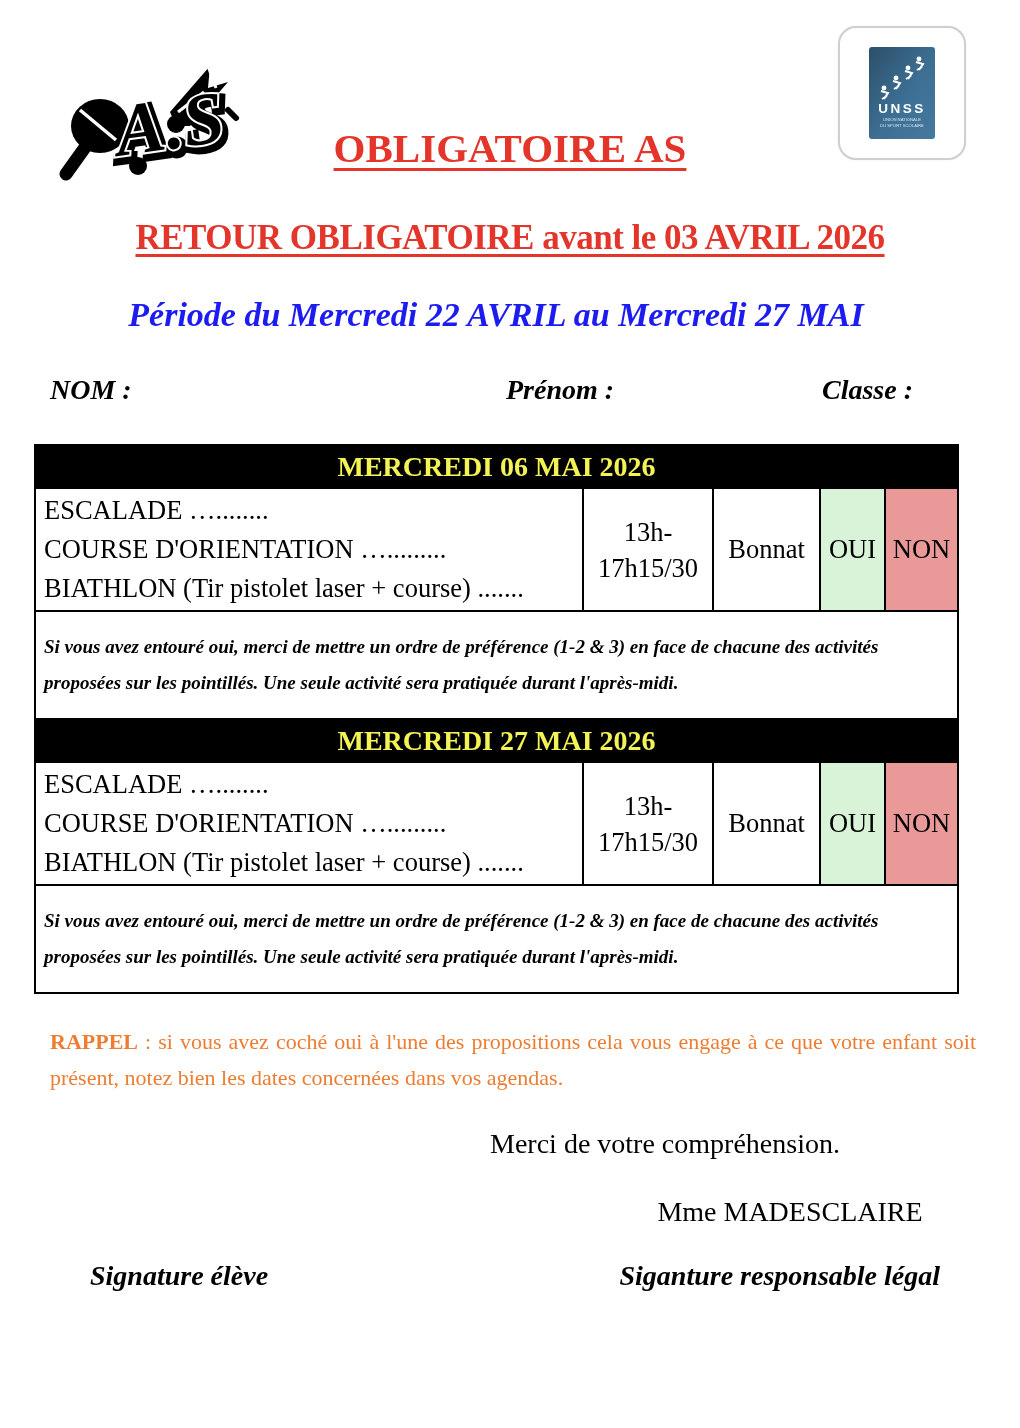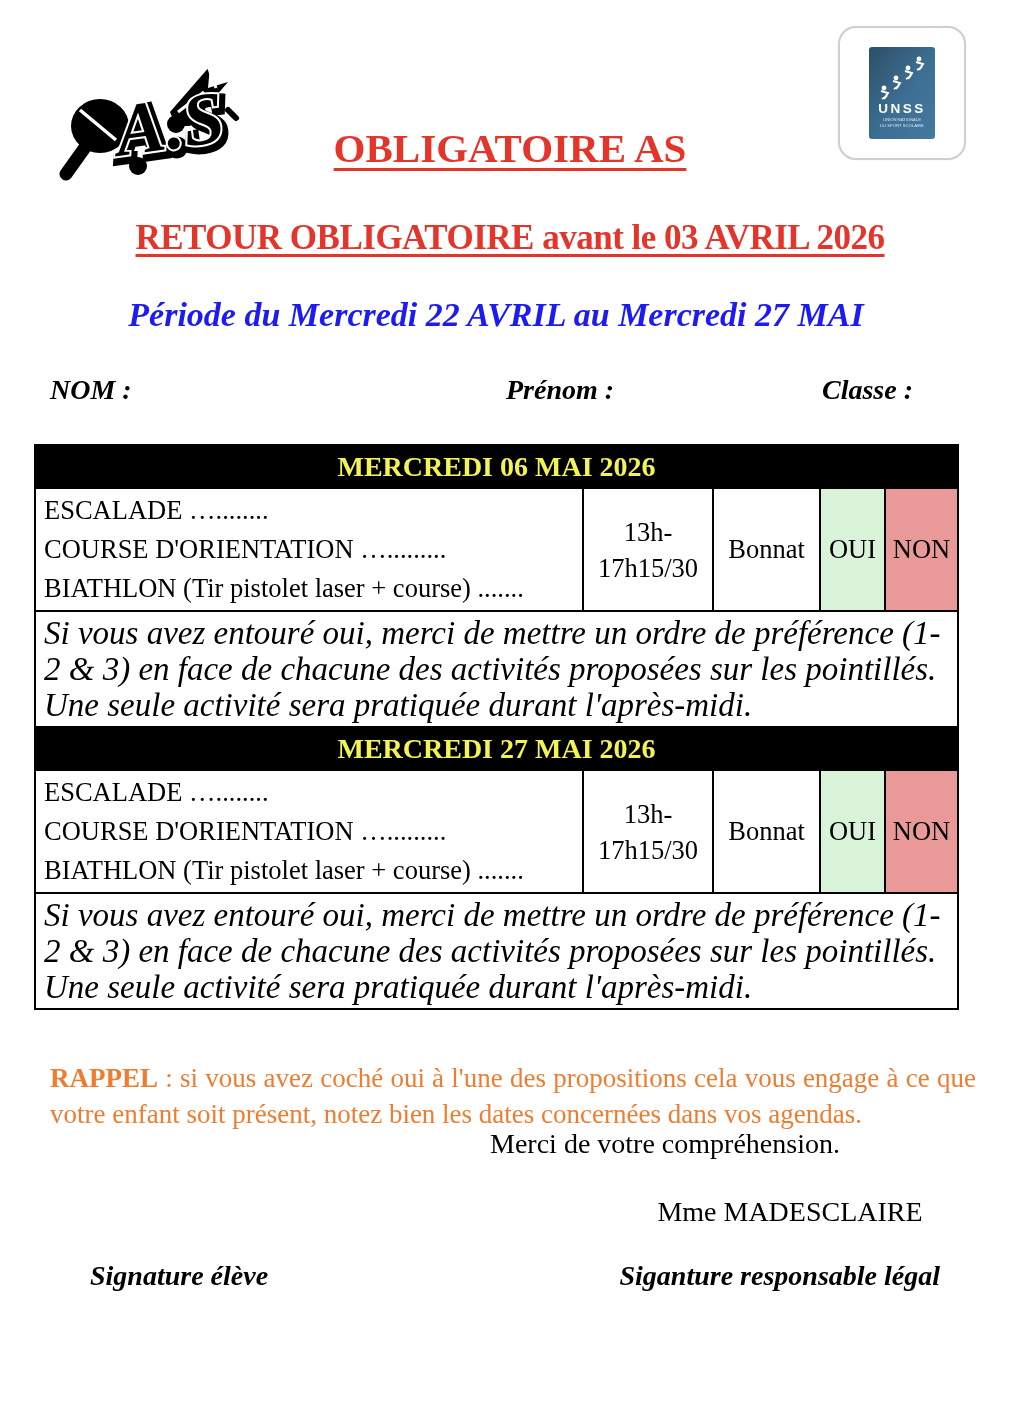--- a/index.html
+++ b/index.html
@@ -57,28 +57,28 @@
     background:#000;color:var(--yellow);text-align:center;
     font-weight:bold;font-size:28px;height:43px;
   }
   tr.rowdata td{height:117px;font-size:26.5px;}
   td.act{line-height:39px;padding:2px 0 2px 8px;vertical-align:middle;}
   td.time{text-align:center;line-height:36px;}
   td.loc{text-align:center;}
   td.oui{text-align:center;background:var(--green-cell);}
   td.non{text-align:center;background:var(--red-cell);}
   td.note{
-    height:108px;font-style:italic;font-size:33px;line-height:36px;
-    padding:3px 10px 3px 8px;vertical-align:middle;
+    height:108px;font-style:italic;font-size:19px;line-height:36px;
+    padding:3px 10px 3px 8px;vertical-align:middle;font-weight:bold;
   }
 
   
   .rappel{
     position:absolute;left:50px;top:1024px;width:926px;
-    color:var(--orange);font-size:27px;line-height:36px;text-align:justify;margin-top:36px;
+    color:var(--orange);font-size:22px;line-height:36px;text-align:justify;
   }
   .rappel .lbl{font-weight:bold;}
 
   
   .thanks{position:absolute;left:0;top:1128px;width:1020px;padding-left:310px;
     text-align:center;font-size:28px;}
   .teacher{position:absolute;left:0;top:1196px;width:1020px;padding-left:560px;
     text-align:center;font-size:28px;font-family:Liberation Serif, serif;}
   .signatures{position:absolute;left:0;top:1260px;width:1020px;
     display:flex;justify-content:space-between;padding:0 80px 0 90px;

